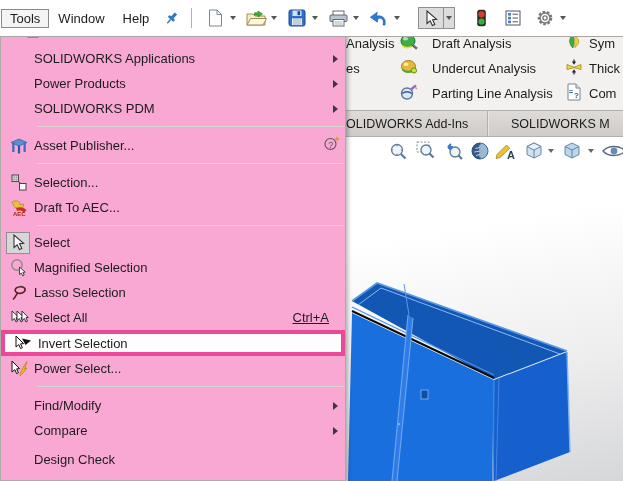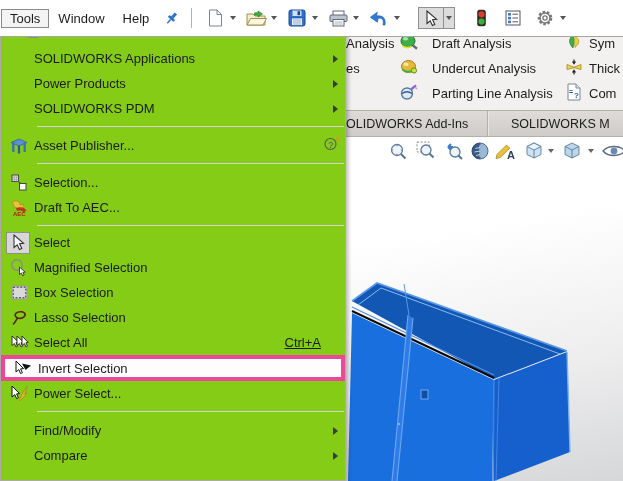--- a/index.html
+++ b/index.html
@@ -37,32 +37,32 @@
   
   .viewport { position:absolute; left:0; top:137px; right:0; bottom:0;
     background:linear-gradient(170deg,#ffffff 38%, #ededee 72%, #d6d7d9 100%); z-index:0; }
   .hud { position:absolute; top:3px; left:0; right:0; height:24px; }
   .hud-ic { position:absolute; top:0; width:24px; height:22px; display:flex; align-items:center; justify-content:center; }
   .hud-caret { position:absolute; top:9px; width:0; height:0; border-left:3.5px solid transparent;
     border-right:3.5px solid transparent; border-top:4px solid #666; }
   .model-svg { position:absolute; left:0; top:0; width:623px; height:344px; }
 
   
-  .menu { position:absolute; left:0; top:23px; width:346px; height:458px; background:#84cc16;
+  .menu { position:absolute; left:0; top:23px; width:346px; height:458px; background:#f9a8d4;
     border:1px solid #aeaaa6; box-shadow:2px 2px 4px rgba(0,0,0,0.28); z-index:50; overflow:hidden; }
   .menu-scroll { height:22px; position:relative; }
   .tri-up { position:absolute; left:26px; top:8px; width:0; height:0;
     border-left:6px solid transparent; border-right:6px solid transparent; border-bottom:6px solid #8f8d8a; }
   .mi { position:relative; height:25px; display:flex; align-items:center; font-size:13px; }
   .mi .txt { position:absolute; left:33px; white-space:nowrap; }
   .mi .icn { position:absolute; left:5px; width:26px; height:22px; display:flex; align-items:center; justify-content:center; }
   .mi .icn.pressed { border:1px solid #8f8f8f; background:#d7d7d7; width:24px; height:22px; }
   .mi .sub { position:absolute; right:7px; width:0; height:0; border-top:4px solid transparent;
     border-bottom:4px solid transparent; border-left:5px solid #3a3a3a; }
-  .mi .short { position:absolute; right:24px; font-size:13px;text-decoration:underline; }
+  .mi .short { position:absolute; right:16px; font-size:13px;text-decoration:underline; }
   .mi .trail { position:absolute; right:4px; top:2px; }
   .mi.hl { border:4px solid #ec4899; background:#fdfdfd; height:26px; }
   .msep { height:12px; position:relative; }
   .msep::after { content:""; position:absolute; left:36px; right:1px; top:5px; height:1px; background:#d7d5d2; }
   .mi.partial { overflow:hidden; }
 </style>
 </head>
 <body>
 
 <div class="stage">
@@ -406,29 +406,20 @@
         <svg width="19" height="19">
             <circle cx="7" cy="7" r="5.2" fill="none" stroke="#8a8a8a" stroke-width="1.4"></circle>
             <path d="M10.8,10.8 l3.2,3.2" stroke="#8a8a8a" stroke-width="1.7"></path>
             <path d="M9.5,9 L9.5,16.5 L11.4,15 L12.7,17.8 L14.2,17 L12.9,14.4 L15.2,14.2 Z" fill="#fff" stroke="#333" stroke-width="0.9"></path>
           </svg>
       </span>
       <span class="txt">Magnified Selection</span>
     </div>
     <div class="mi">
       <span class="icn">
-        <svg width="17" height="15">
-            <rect x="1" y="1" width="15" height="13" fill="#d9d9d9" stroke="#9a9a9a"></rect>
-            <rect x="2.2" y="2.2" width="12.6" height="10.6" fill="none" stroke="#333" stroke-width="1" stroke-dasharray="2 1.5"></rect>
-          </svg>
-      </span>
-      <span class="txt">Box Selection</span>
-    </div>
-    <div class="mi">
-      <span class="icn">
         <svg width="17" height="17">
             <path d="M13.5,4 c2,2.8 -1.5,6 -6,5.2 c-3.2,-0.6 -4.5,-3 -2.4,-5 c2.2,-2 6.4,-2 8.4,-0.2 z" fill="none" stroke="#55231c" stroke-width="1.6"></path>
             <path d="M6.5,9 c-1.5,2.2 -2.2,4.6 -4.5,6.5" fill="none" stroke="#55231c" stroke-width="1.6"></path>
           </svg>
       </span>
       <span class="txt">Lasso Selection</span>
     </div>
     <div class="mi">
       <span class="icn">
         <svg width="19" height="16">

